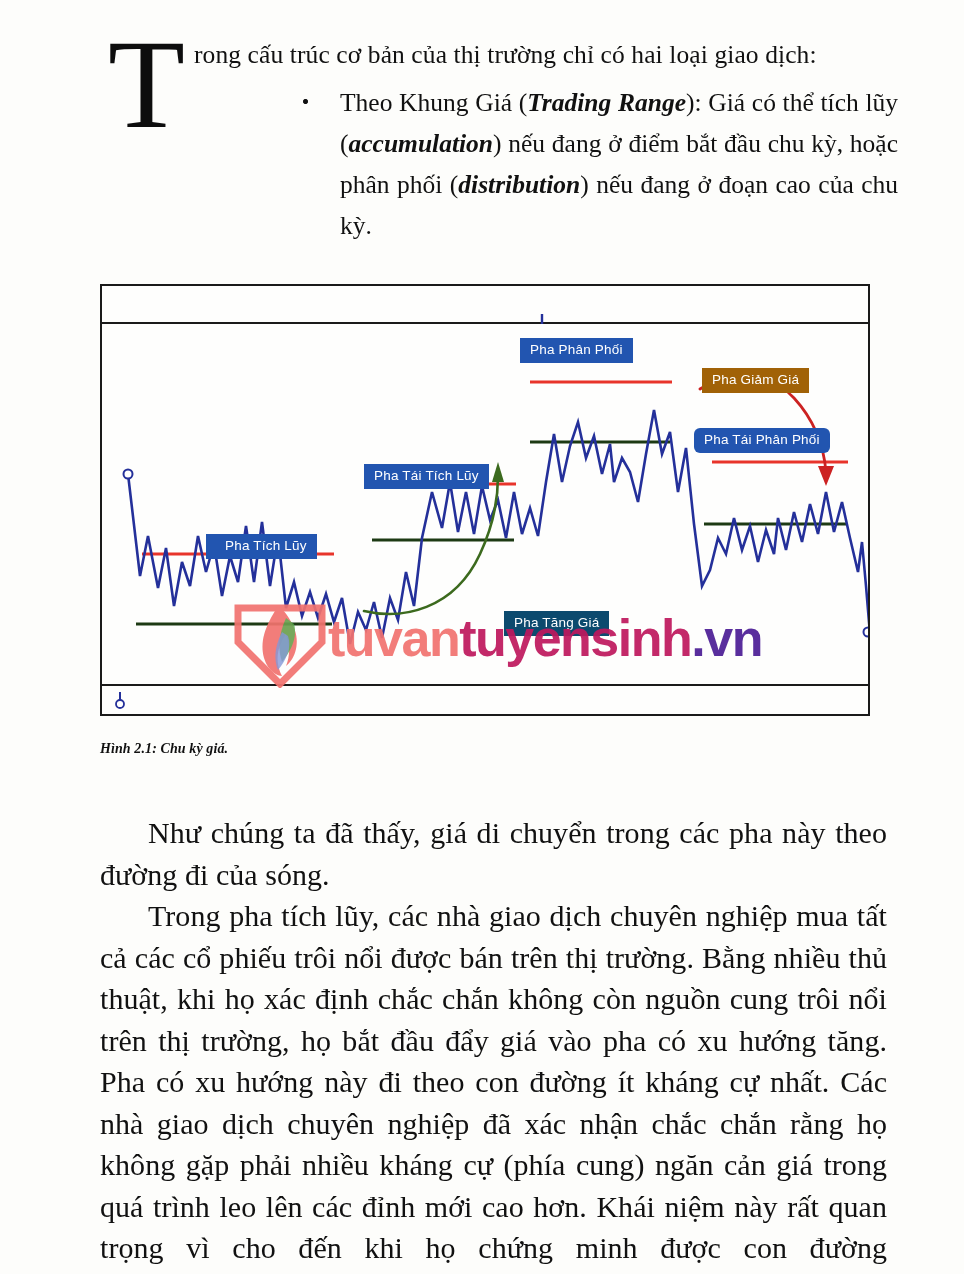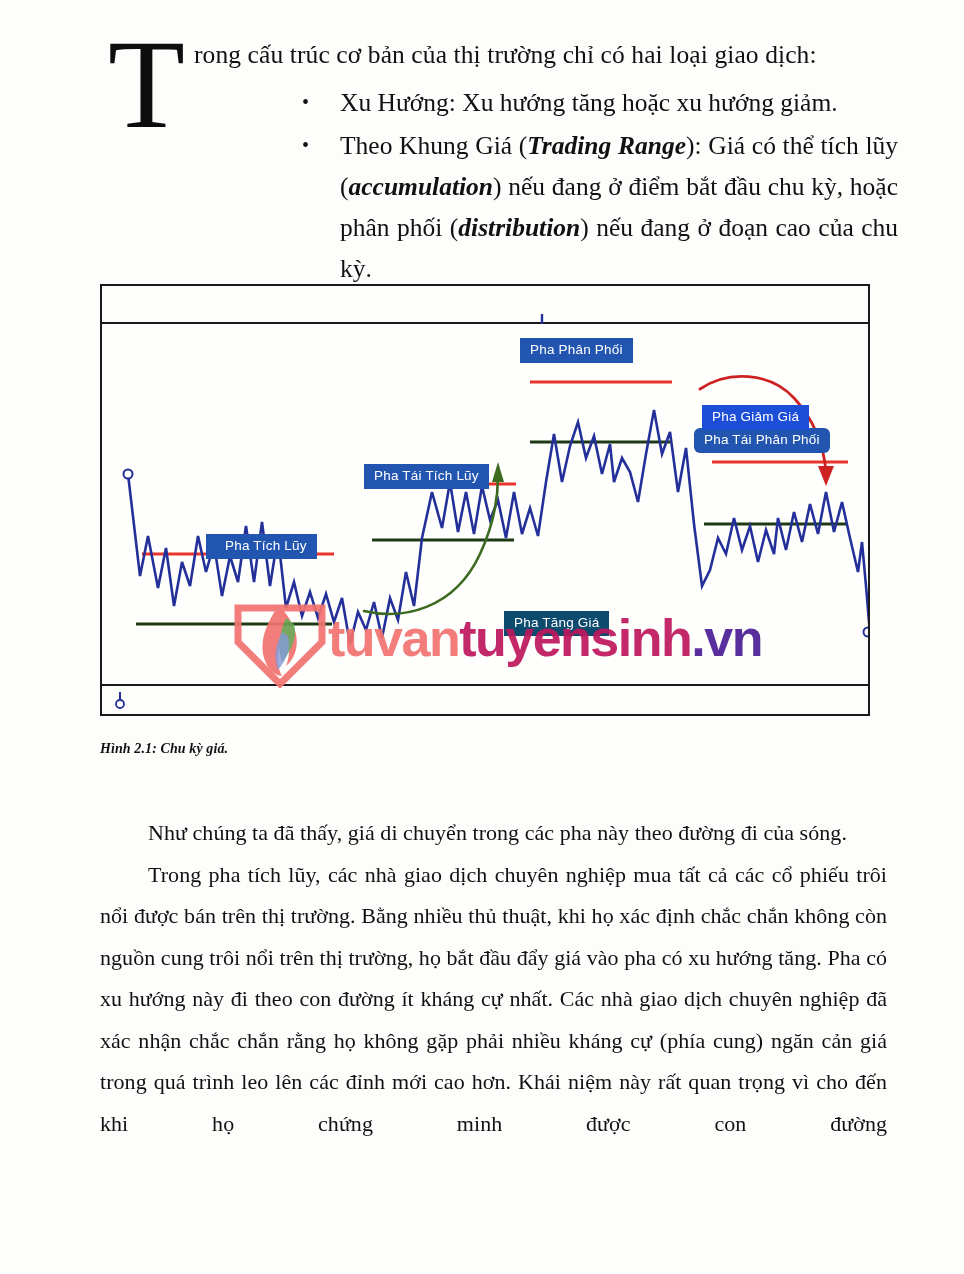--- a/index.html
+++ b/index.html
@@ -119,21 +119,21 @@
     font-family: "Liberation Sans", sans-serif;
     color: #ffffff;
     font-size: 13.5px;
     line-height: 13.5px;
     padding: 5px 10px 6px 10px;
     white-space: nowrap;
     letter-spacing: .2px;
     box-sizing: border-box;
   }
   .chip-blue { background: #2255b0; }
-  .chip-red  { background: #1d4ed8; margin-top: 37px; }
+  .chip-red  { background: #a16207; }
   .chip-green{ background: #0c4a6e; }
 
   #chip-accumulation   { left: 104px; top: 248px; padding-left: 19px; }
   #chip-reaccumulation { left: 262px; top: 178px; text-align: right; }
   #chip-distribution   { left: 418px; top: 52px;  }
   #chip-markdown       { left: 600px; top: 82px;  }
   #chip-redistribution { left: 592px; top: 142px; border-radius: 6px; }
   #chip-markup         { left: 402px; top: 325px; }
 
   
@@ -173,21 +173,21 @@
 
   
   .body-copy {
     position: absolute;
     left: 100px;
     top: 812px;
     width: 795px;
   }
   .body-copy p {
     margin: 0 8px 0 0;
-    font-size: 22px;
+    font-size: 30px;
     line-height: 41.5px;
     text-align: justify;
     text-indent: 48px;
     letter-spacing: .05px;
   }
   .body-copy p + p { margin-top: 0px; }
   .body-copy p.last::after {
     content: "";
     display: inline-block;
     width: 100%;
@@ -199,21 +199,20 @@
 <div class="page">
 
   <div class="intro">
     <div class="dropcap-line">
       <span class="dropcap">T</span>
       <div class="intro-first">rong cấu trúc cơ bản của thị trường chỉ có hai loại giao dịch:</div>
 
       <ul class="bullets b1">
         <li>
           <span class="dot">•</span>
-          <span>Xu Hướng: Xu hướng tăng hoặc xu hướng giảm.</span>
         </li>
         <li>
           <span class="dot">•</span>
           <span>Theo Khung Giá (<em>Trading Range</em>): Giá có thể tích lũy (<em>accumulation</em>) nếu đang ở điểm bắt đầu chu kỳ, hoặc phân phối (<em>distribution</em>) nếu đang ở đoạn cao của chu kỳ.</span>
         </li>
       </ul>
     </div>
   </div>
 
   <div class="figure">

